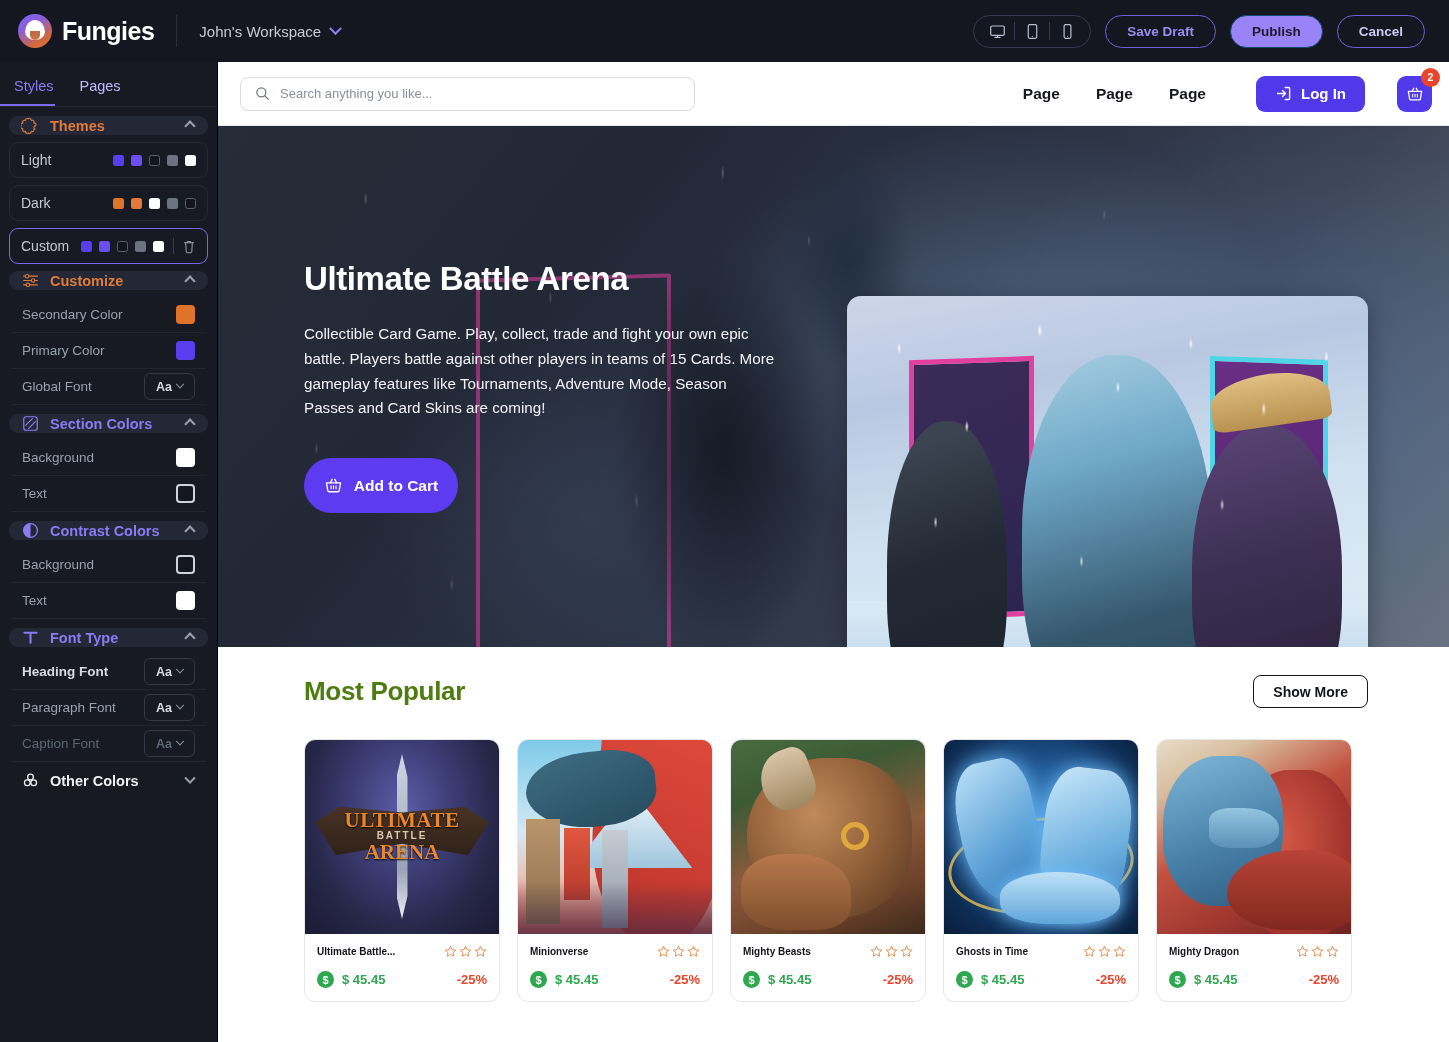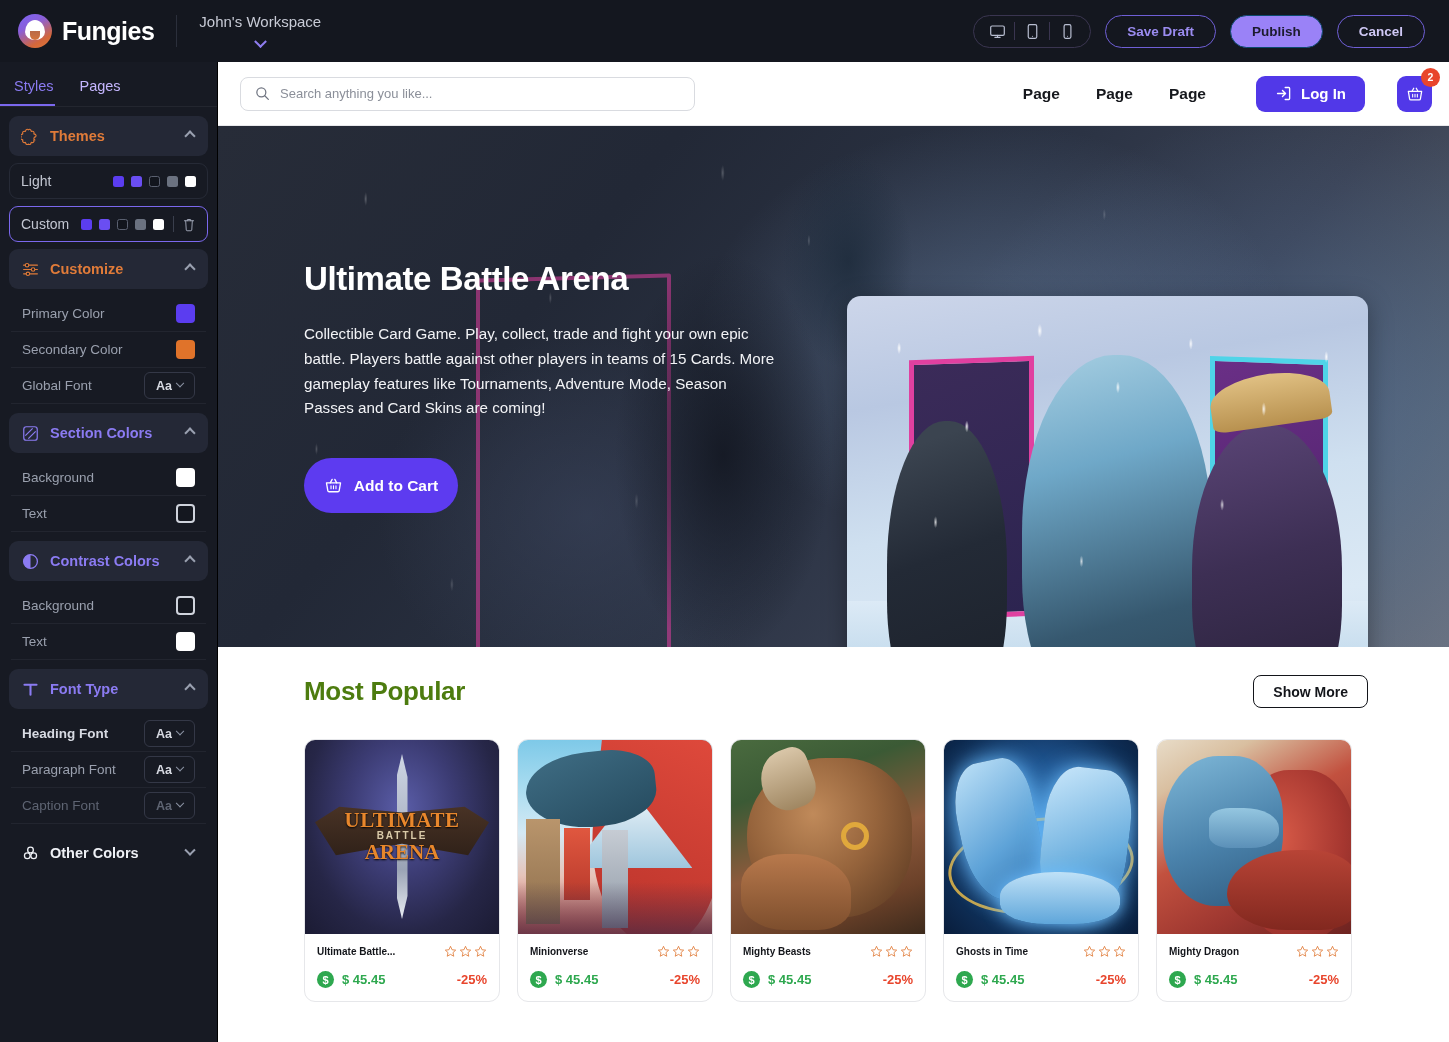--- a/index.html
+++ b/index.html
@@ -30,21 +30,21 @@
     width: 20px; height: 20px; border-radius: 50% 50% 50% 50%/ 60% 60% 40% 40%;
     background: #fff;
   }
   .brand-logo::after {
     content: ""; position: absolute; left: 12px; top: 17px;
     width: 10px; height: 9px; border-radius: 0 0 10px 10px;
     background: linear-gradient(#b96a48, #d4743c);
   }
   .brand-name { color: #fff; font-size: 25px; font-weight: 800; letter-spacing: -0.5px; }
   .vdiv { width: 1px; height: 32px; background: #2b2f3b; margin: 0 22px; }
-  .workspace { display: flex; align-items: center; gap: 10px; cursor: pointer; flex-direction: column; }
+  .workspace { display: flex; align-items: center; gap: 10px; cursor: pointer; }
   .workspace-name { color: #c8cbd6; font-size: 15px; }
   .chev {
     width: 9px; height: 9px; border-right: 2px solid #8f7df0; border-bottom: 2px solid #8f7df0;
     transform: rotate(45deg) translate(-2px,-2px);
   }
   .top-right { margin-left: auto; display: flex; align-items: center; gap: 14px; }
   .device-group {
     display: flex; align-items: center; border: 1px solid #3a3550;
     border-radius: 22px; height: 33px; padding: 0 8px; gap: 2px;
   }
@@ -72,21 +72,21 @@
   .side-tab { font-size: 14.5px; color: #c4b5fd; cursor: pointer; padding-bottom: 12px; }
   .side-tab.active { color: #8b7bf2; }
   .side-tabs::after {
     content: ""; position: absolute; left: 0; bottom: 0; width: 55px; height: 2px; background: #7b68ee;
   }
   .side-div { height: 1px; background: #23262f; }
   .side-scroll { flex: 1; overflow: hidden; padding: 9px 9px 0 9px; }
 
   .sec-head {
     display: flex; align-items: center; gap: 10px;
-    background: #242836; border-radius: 9px; height: 40px;
+    background: #242836; border-radius: 9px; height: 19px;
     padding: 0 12px; cursor: pointer; margin-bottom: 7px;
   }
   .sec-head .sec-title { font-size: 14.5px; font-weight: 700; flex: 1; }
   .sec-head .sec-chev { width: 8px; height: 8px; border-right: 2px solid #9aa0b0; border-bottom: 2px solid #9aa0b0; transform: rotate(-135deg); margin-right: 2px;}
   .sec-head .sec-chev.down { transform: rotate(45deg) translate(-2px,-2px); }
   .t-orange { color: #e07b39; }
   .t-purple { color: #8b7bf2; }
   .t-white { color: #eef0f5; }
 
   .theme-row {
@@ -434,20 +434,30 @@
           <div class="tname">Light</div>
           <div class="sw-list">
             <div class="sw" style="background:#5b3df0"></div>
             <div class="sw" style="background:#6a4ef2"></div>
             <div class="sw bordered" style="background:#12151d"></div>
             <div class="sw" style="background:#6b7280"></div>
             <div class="sw" style="background:#ffffff"></div>
           </div>
         </div>
 
+        <div class="theme-row">
+          <div class="tname">Dark</div>
+          <div class="sw-list">
+            <div class="sw" style="background:#e0732a"></div>
+            <div class="sw" style="background:#e0793a"></div>
+            <div class="sw" style="background:#ffffff"></div>
+            <div class="sw" style="background:#6b7280"></div>
+            <div class="sw bordered" style="background:#12151d"></div>
+          </div>
+        </div>
 
         <div class="theme-row selected">
           <div class="tname">Custom</div>
           <div class="sw-list">
             <div class="sw" style="background:#5b3df0"></div>
             <div class="sw" style="background:#6a4ef2"></div>
             <div class="sw bordered" style="background:#12151d"></div>
             <div class="sw" style="background:#6b7280"></div>
             <div class="sw" style="background:#ffffff"></div>
           </div>
@@ -462,26 +472,26 @@
             <path d="M3 6h16M3 11h16M3 16h16" stroke="#e07b39" stroke-width="1.3" stroke-linecap="round"></path>
             <circle cx="7" cy="6" r="2" fill="#171a23" stroke="#e07b39" stroke-width="1.3"></circle>
             <circle cx="14" cy="11" r="2" fill="#171a23" stroke="#e07b39" stroke-width="1.3"></circle>
             <circle cx="8" cy="16" r="2" fill="#171a23" stroke="#e07b39" stroke-width="1.3"></circle>
           </svg>
           <div class="sec-title t-orange">Customize</div>
           <div class="sec-chev"></div>
         </div>
 
         <div class="prop-row">
+          <div class="prop-label">Secondary Color</div>
+          <div class="prop-sw" style="background:#e0732a"></div>
+        </div>
+        <div class="prop-row">
           <div class="prop-label">Primary Color</div>
           <div class="prop-sw" style="background:#5b3df0"></div>
-        </div>
-        <div class="prop-row">
-          <div class="prop-label">Secondary Color</div>
-          <div class="prop-sw" style="background:#e0732a"></div>
         </div>
         <div class="prop-row">
           <div class="prop-label">Global Font</div>
           <div class="font-pick">
             <div class="aa">Aa</div>
             <div class="fchev"></div>
           </div>
         </div>
         <div class="gap8"></div>
 

